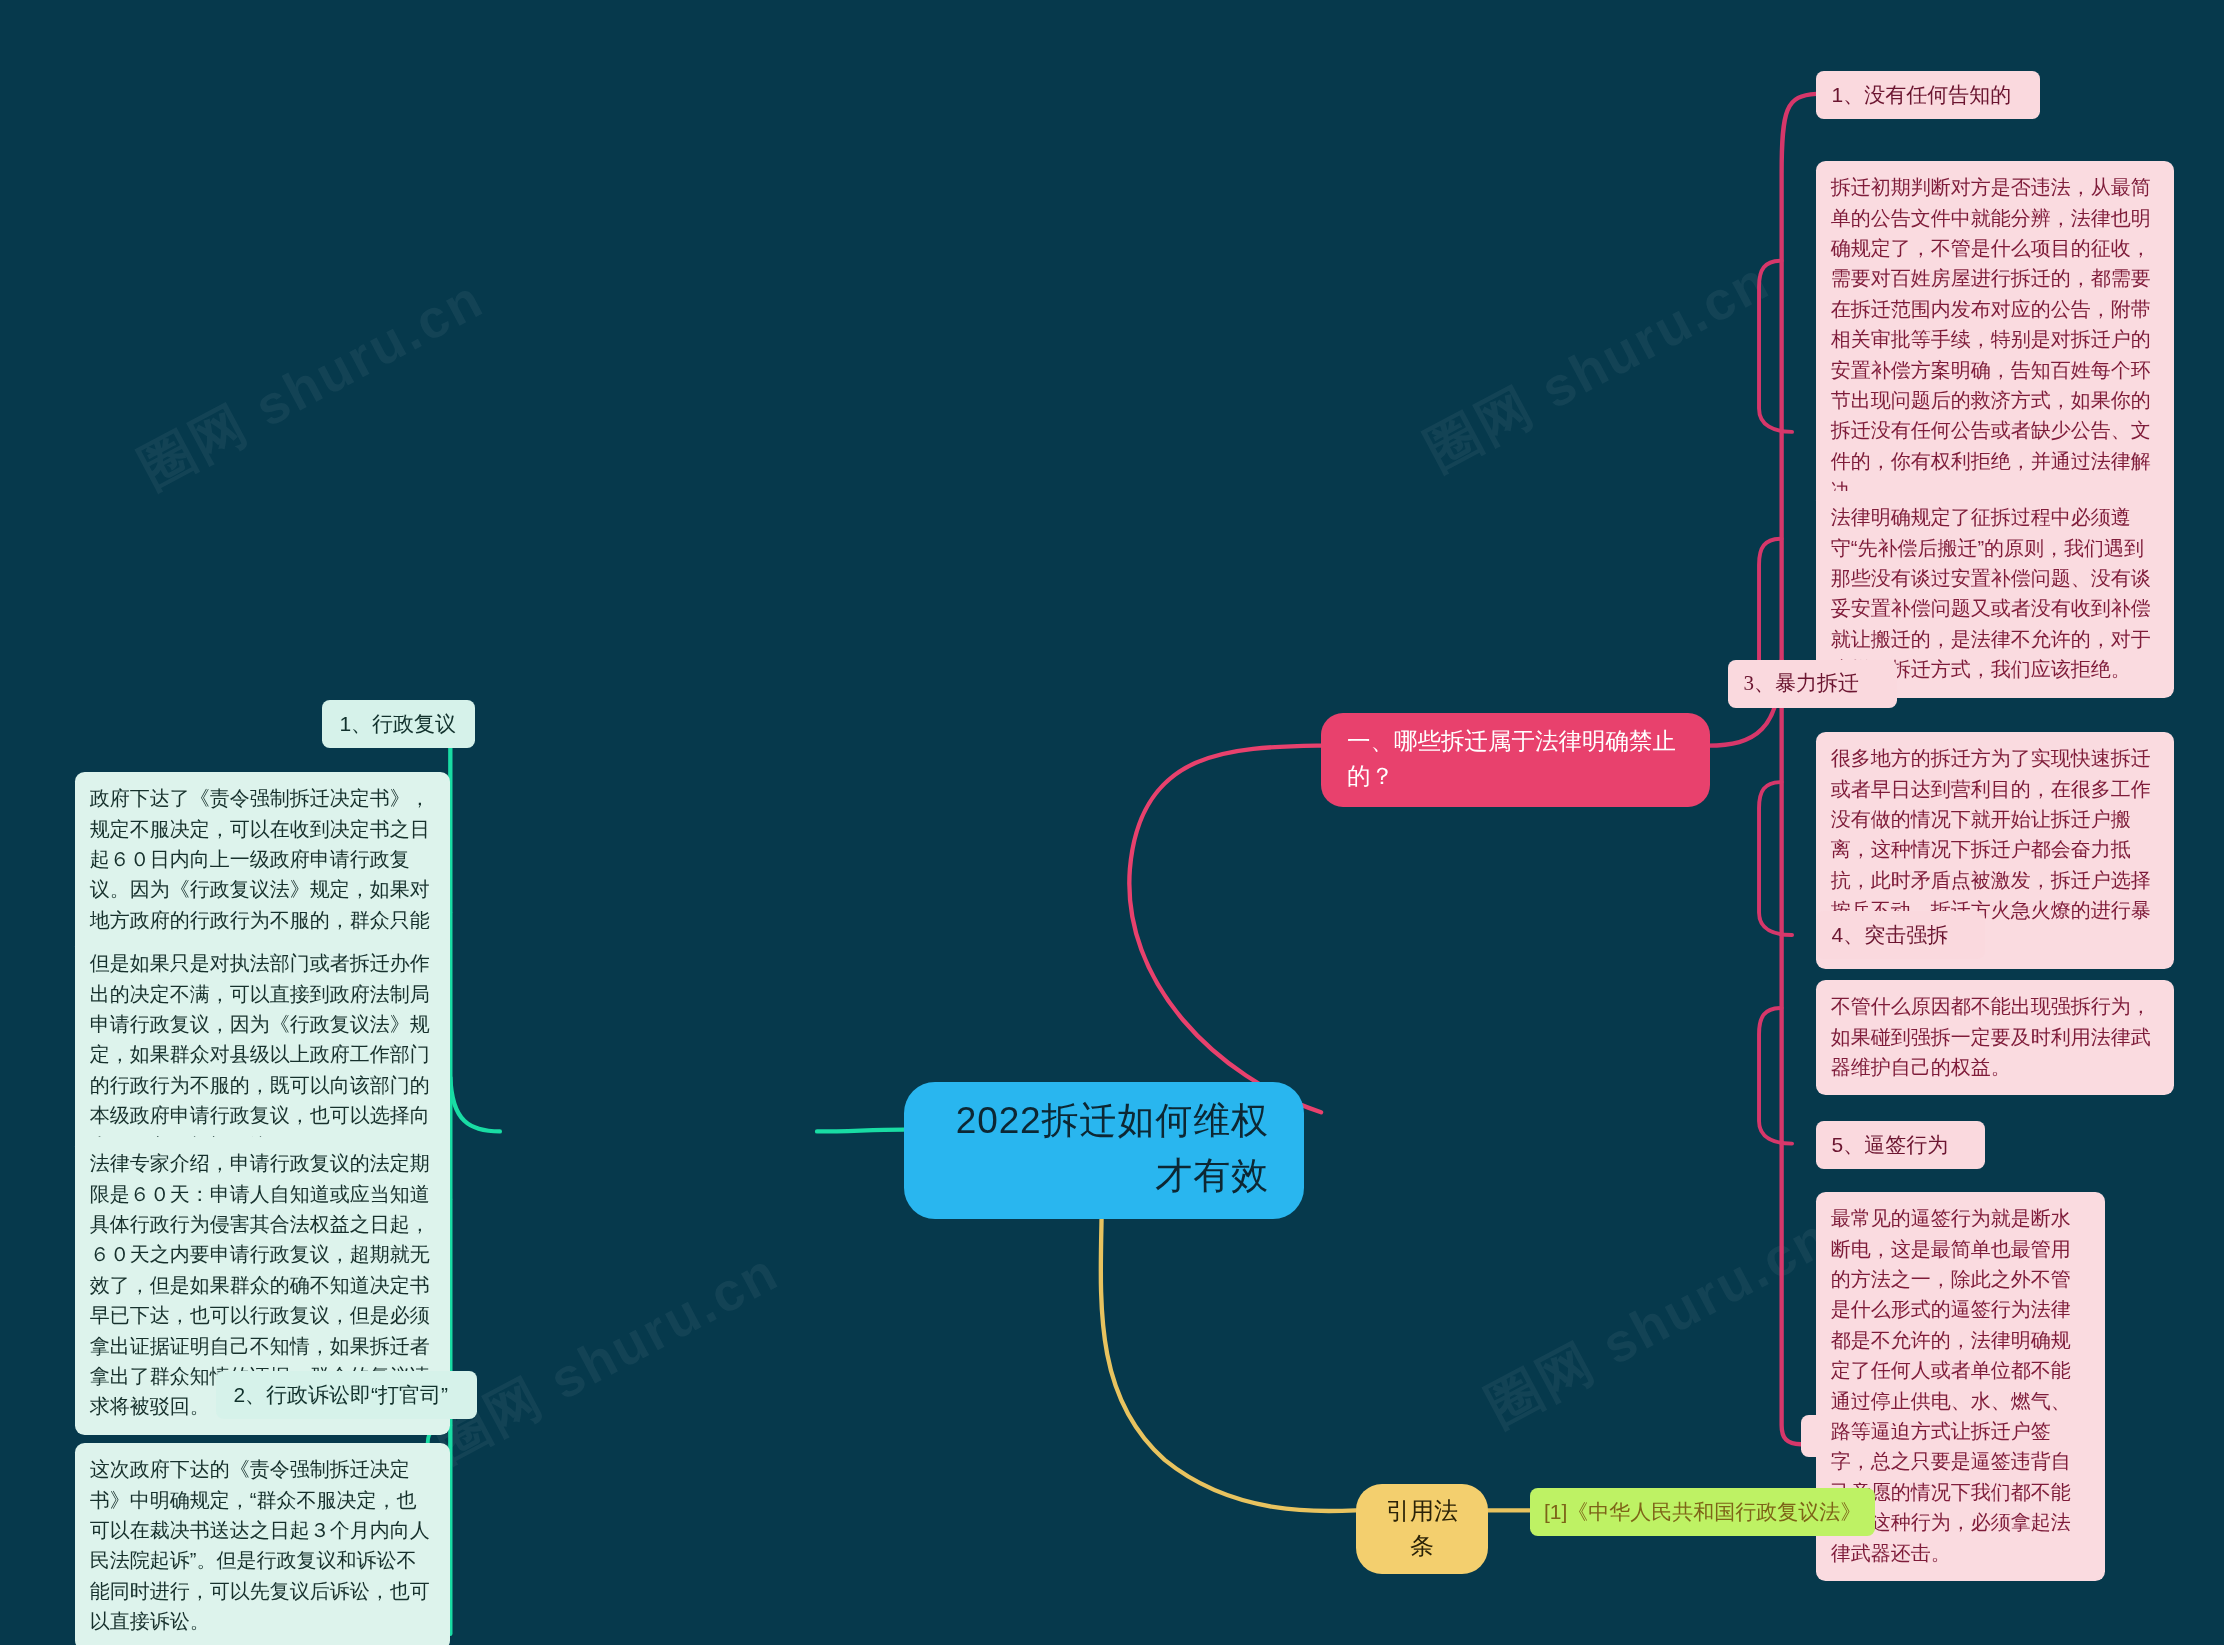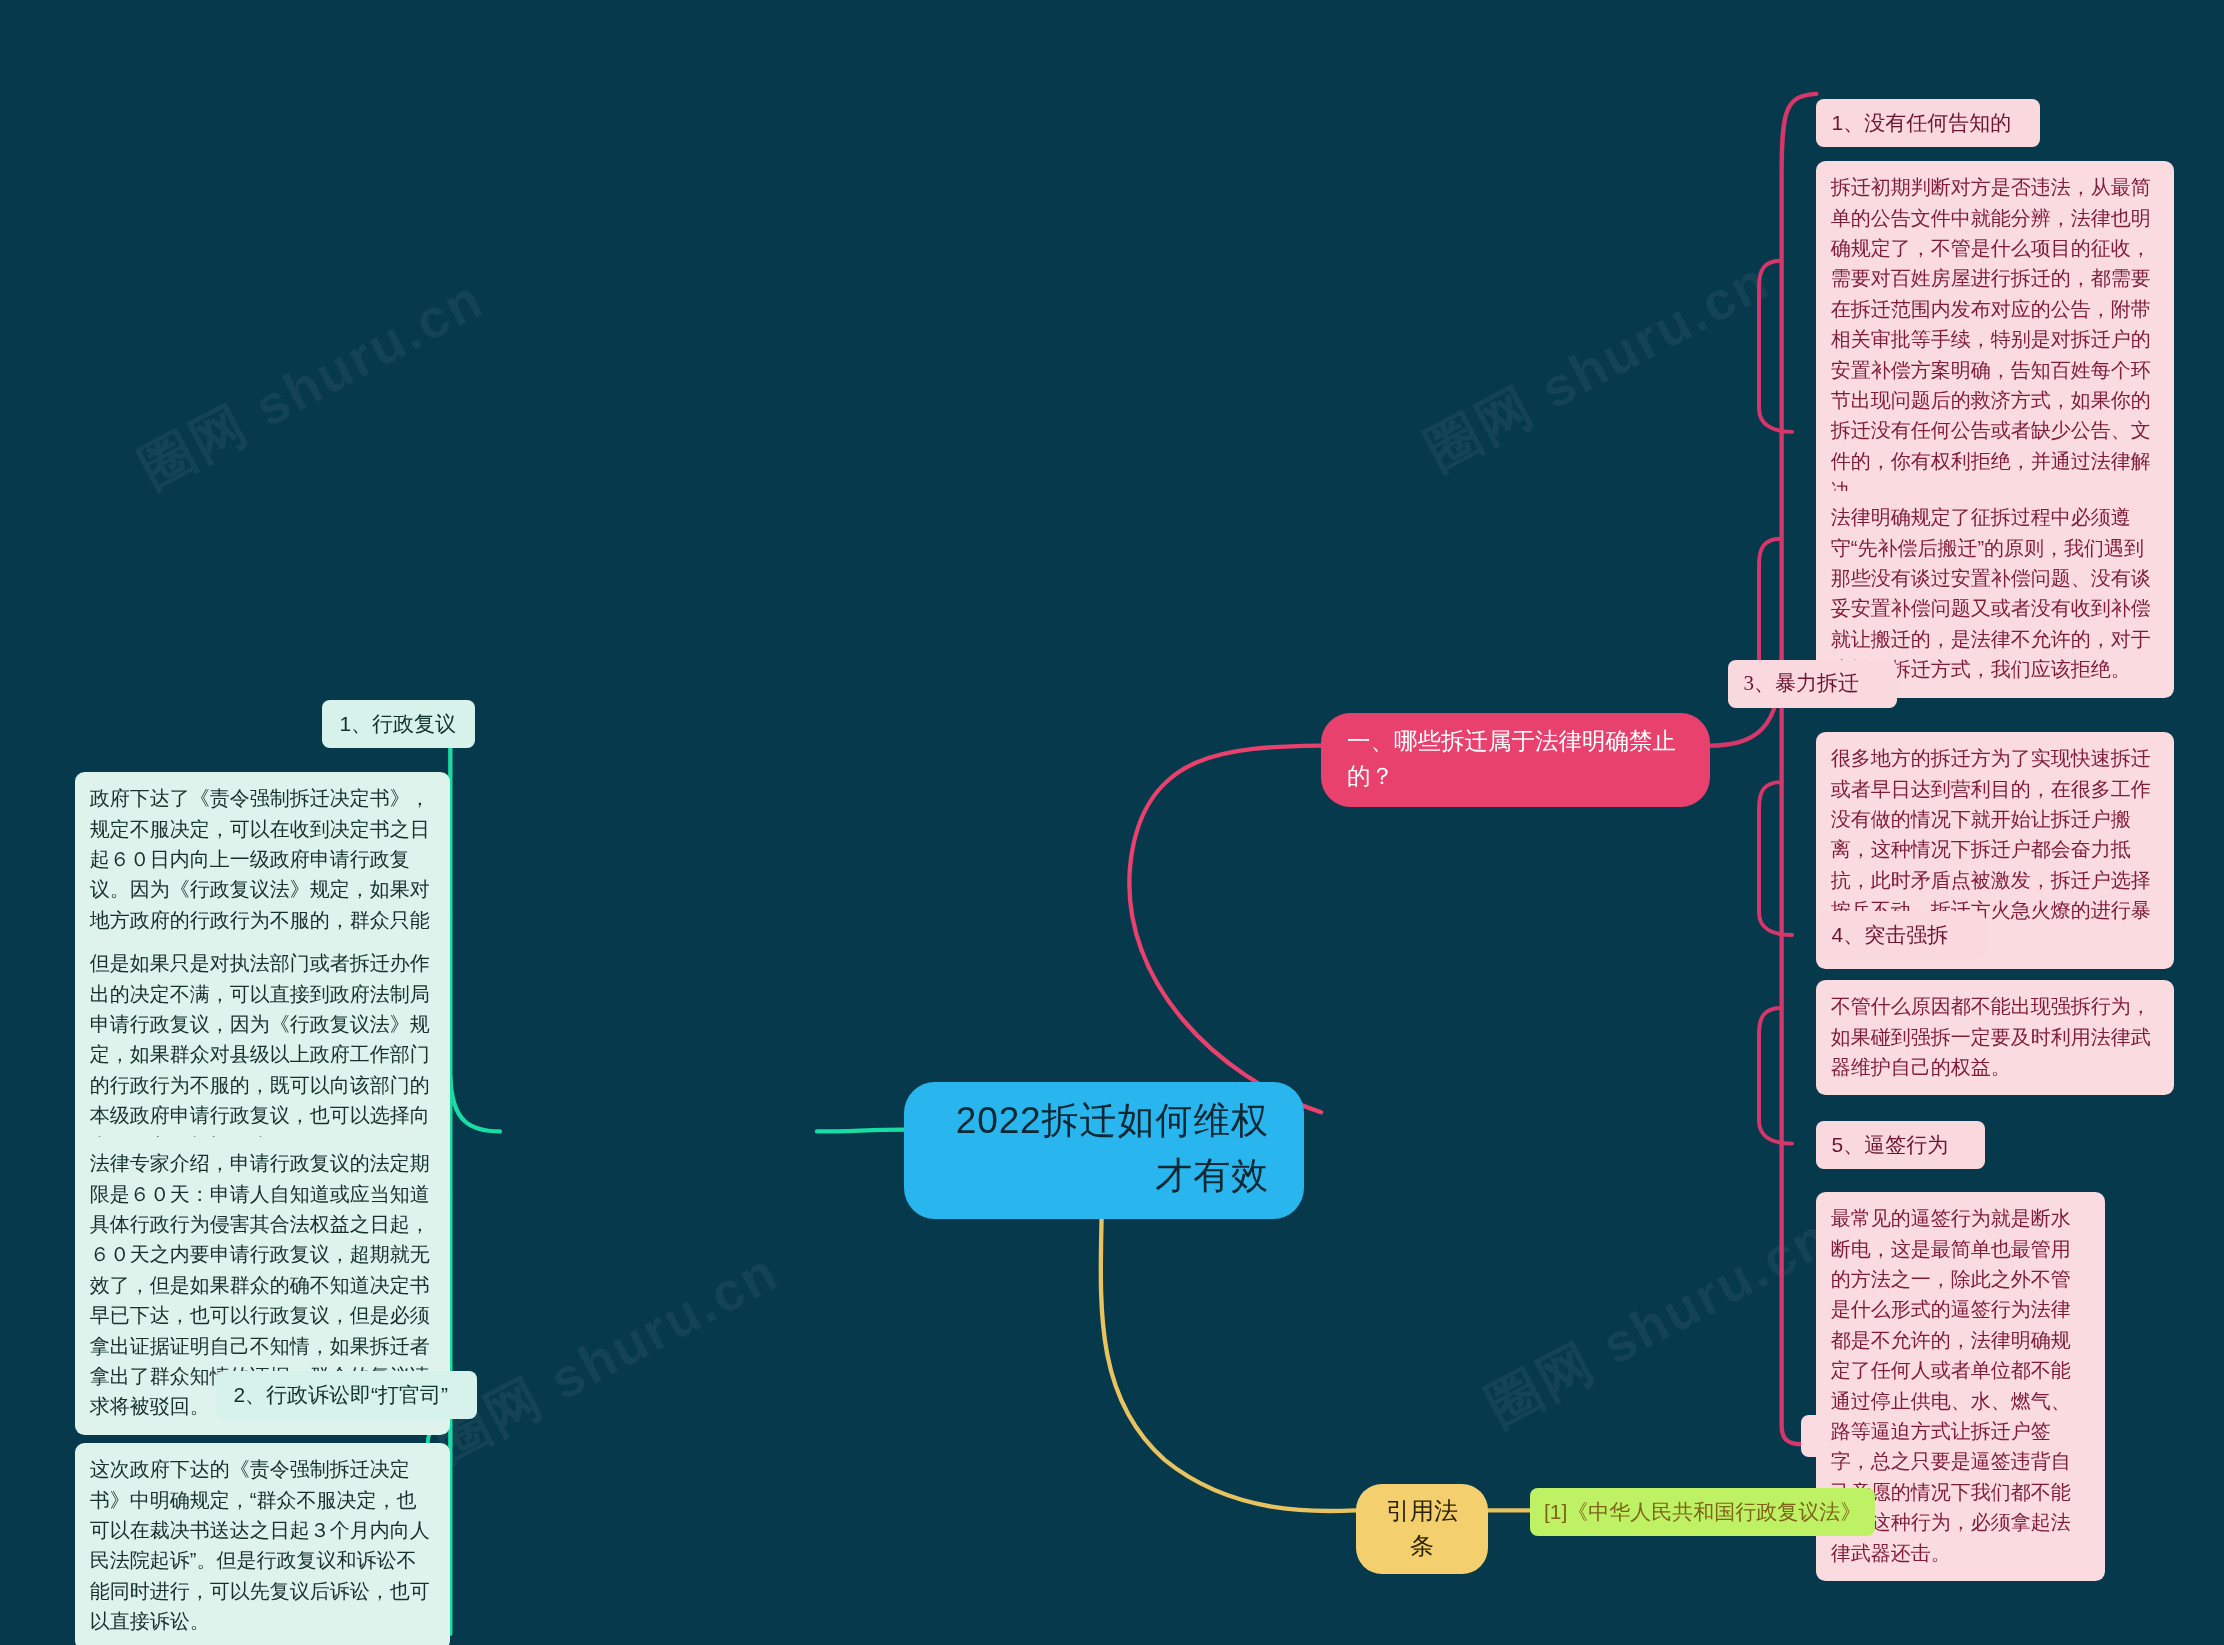--- a/index.html
+++ b/index.html
@@ -156,23 +156,23 @@
 
     <path d="M518 1050 C500 1050 492 1060 492 1080 L492 1090 C492 1100 486 1104 476 1104" stroke="#19dca4" stroke-width="4.5" fill="none" stroke-linecap="round"></path>
     <path d="M518 1380 C500 1380 492 1390 492 1405 L492 1420 C492 1430 486 1434 476 1434" stroke="#19dca4" stroke-width="4.5" fill="none" stroke-linecap="round"></path>
     <path d="M518 1640 C500 1640 492 1648 492 1660 L492 1668 C492 1676 486 1680 476 1680" stroke="#19dca4" stroke-width="4.5" fill="none" stroke-linecap="round"></path>
 
     <path d="M1712 1738 L1760 1738" stroke="#e8c35f" stroke-width="5" fill="none" stroke-linecap="round"></path>
   </svg>
 
   <div class="node root" style="left:904px; top:1082px; width:400px;">2022拆迁如何维权才有效</div>
 
-  <div class="node b-red" style="left:1321px; top:713px; width:389px;">一、哪些拆迁属于法律明确禁止的？</div>
-
-  <div class="node p-title" style="left:1816px; top:71px; width:224px;margin-top:28px;">1、没有任何告知的</div>
+  <div class="node b-red" style="left:1321px; top:713px; width:389px;border-radius:22px;">一、哪些拆迁属于法律明确禁止的？</div>
+
+  <div class="node p-title" style="left:1816px; top:71px; width:224px;">1、没有任何告知的</div>
   <div class="node p-body" style="left:1816px; top:161px; width:358px;">拆迁初期判断对方是否违法，从最简单的公告文件中就能分辨，法律也明确规定了，不管是什么项目的征收，需要对百姓房屋进行拆迁的，都需要在拆迁范围内发布对应的公告，附带相关审批等手续，特别是对拆迁户的安置补偿方案明确，告知百姓每个环节出现问题后的救济方式，如果你的拆迁没有任何公告或者缺少公告、文件的，你有权利拒绝，并通过法律解决。</div>
 
   <div class="node p-body" style="left:1816px; top:491px; width:358px;">法律明确规定了征拆过程中必须遵守“先补偿后搬迁”的原则，我们遇到那些没有谈过安置补偿问题、没有谈妥安置补偿问题又或者没有收到补偿就让搬迁的，是法律不允许的，对于这样的拆迁方式，我们应该拒绝。</div>
 
   <div class="node p-title" style="left:1728px; top:660px; width:169px;font-family:Liberation Serif, serif;">3、暴力拆迁</div>
   <div class="node p-body" style="left:1816px; top:732px; width:358px;">很多地方的拆迁方为了实现快速拆迁或者早日达到营利目的，在很多工作没有做的情况下就开始让拆迁户搬离，这种情况下拆迁户都会奋力抵抗，此时矛盾点被激发，拆迁户选择按兵不动，拆迁方火急火燎的进行暴力拆迁。</div>
 
   <div class="node p-title" style="left:1816px; top:911px; width:169px;">4、突击强拆</div>
   <div class="node p-body" style="left:1816px; top:980px; width:358px;">不管什么原因都不能出现强拆行为，如果碰到强拆一定要及时利用法律武器维护自己的权益。</div>
 

